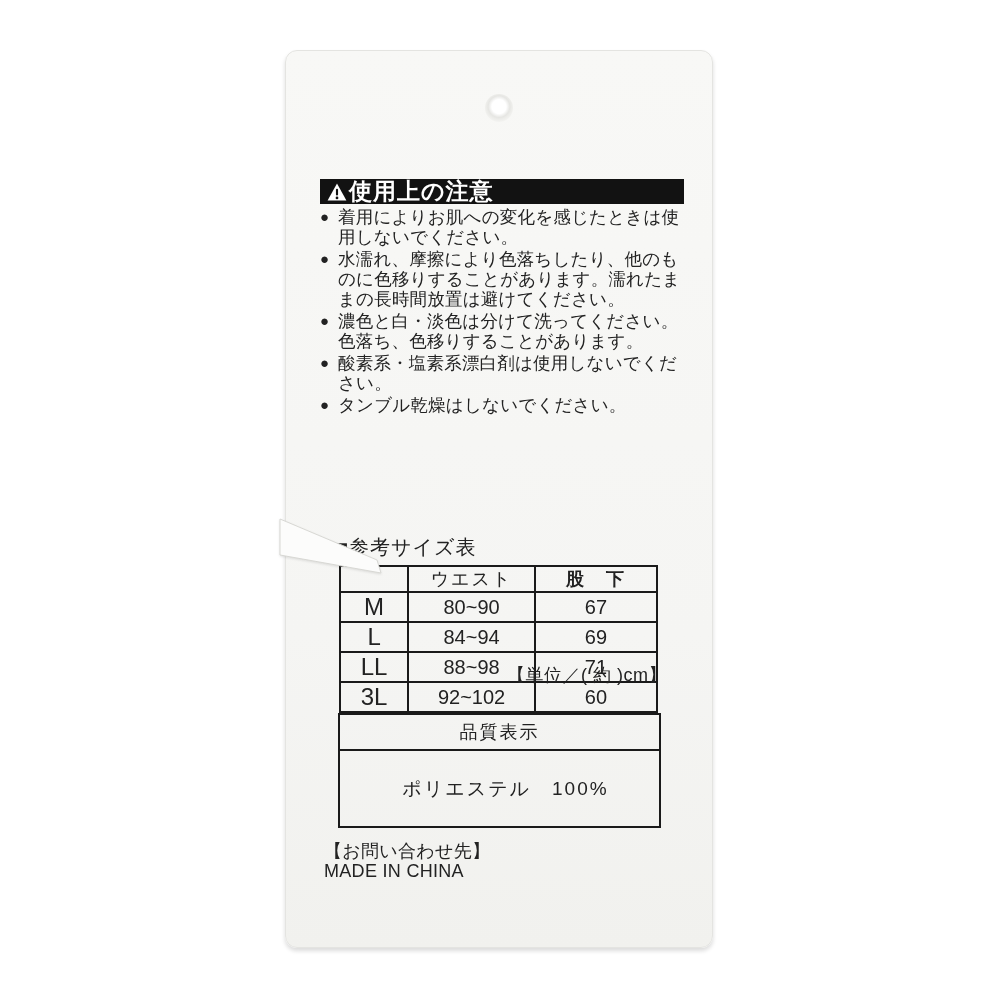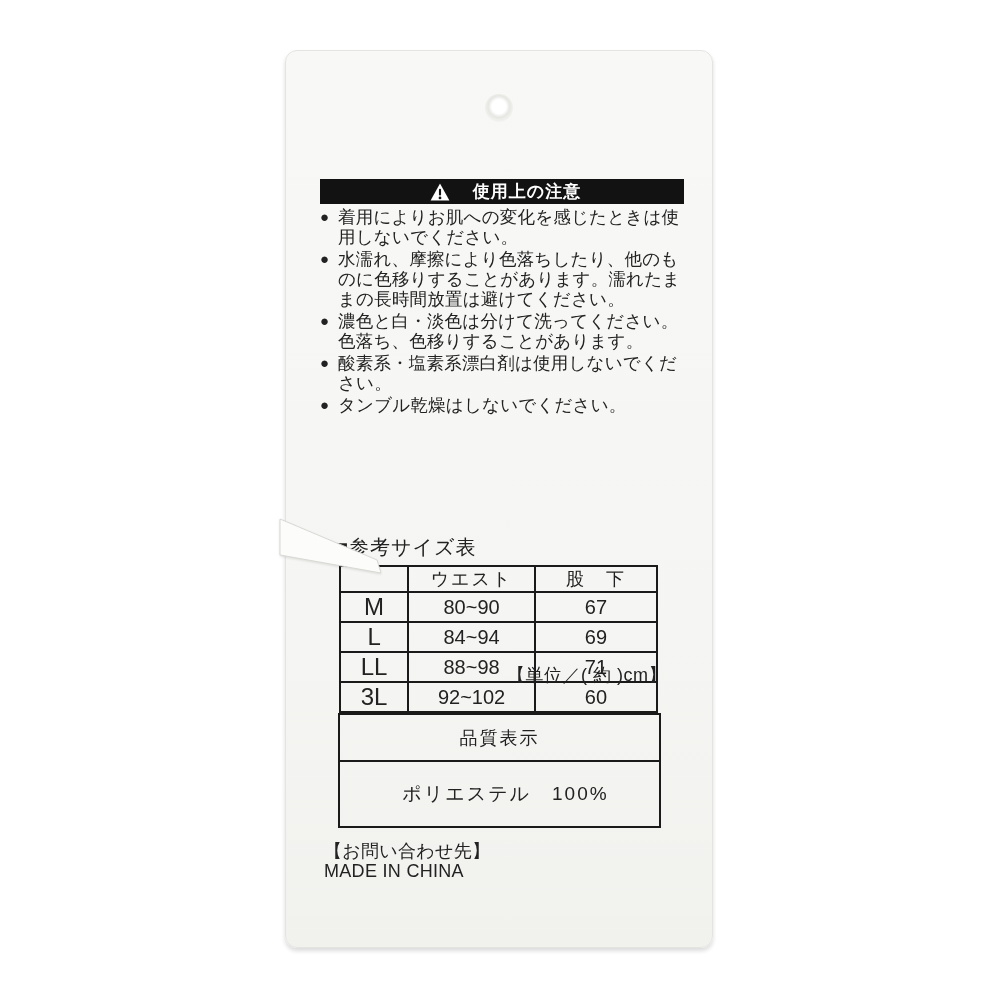--- a/index.html
+++ b/index.html
@@ -33,26 +33,25 @@
 
   
   .warn-bar {
     position: absolute;
     left: 34px; top: 128px;
     width: 364px; height: 25px;
     background: #121212;
     color: #ffffff;
     display: flex;
     align-items: center;
-    gap: 23px;
+    gap: 2px;
     padding-left: 7px;
-    font-size: 17px;
+    font-size: 23px;
     font-weight: bold;
     letter-spacing: 1px;
-    justify-content: center;
   }
   .warn-icon { width: 20px; height: 18px; display: block; }
 
   .bullets {
     position: absolute;
     left: 34px; top: 156px;
     width: 368px;
     font-size: 17.5px;
     line-height: 20px;
     letter-spacing: 0.2px;
@@ -84,42 +83,42 @@
   .size-table th, .size-table td {
     text-align: center;
     vertical-align: middle;
     padding: 0;
   }
   .size-table thead tr { height: 24px; }
   .size-table tbody tr { height: 29px; }
   .size-table th { font-weight: normal; font-size: 18px; letter-spacing: 2px; }
   .size-table .col-size  { width: 21.5%; }
   .size-table .col-waist { width: 40%; }
-  .size-table .col-inseam{ width: 38.5%; }
+  .size-table .col-inseam{ width: 38.5%; font-weight: bold; }
   .size-table td.size-label { font-size: 24px; }
   .size-table td.num { font-size: 20px; }
 
   .unit-note {
     position: absolute;
     top: 612px; right: 45px;
     font-size: 18px;
     letter-spacing: 0.5px;
   }
 
   
   .quality-box {
     position: absolute;
     left: 52px; top: 662px;
     width: 323px; height: 115px;
     border: 2px solid #1a1a1a;
     display: flex;
     flex-direction: column;
   }
   .quality-title {
-    height: 47px;
+    height: 36px;
     border-bottom: 2px solid #1a1a1a;
     display: flex;
     align-items: center;
     justify-content: center;
     font-size: 18px;
     letter-spacing: 2px;
   }
   .quality-body {
     flex: 1;
     display: flex;

